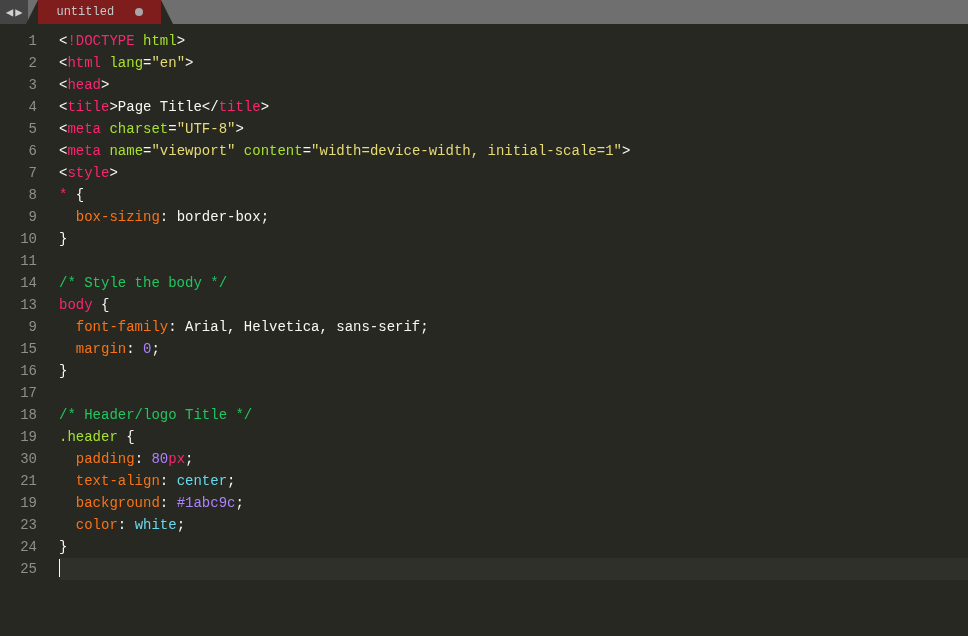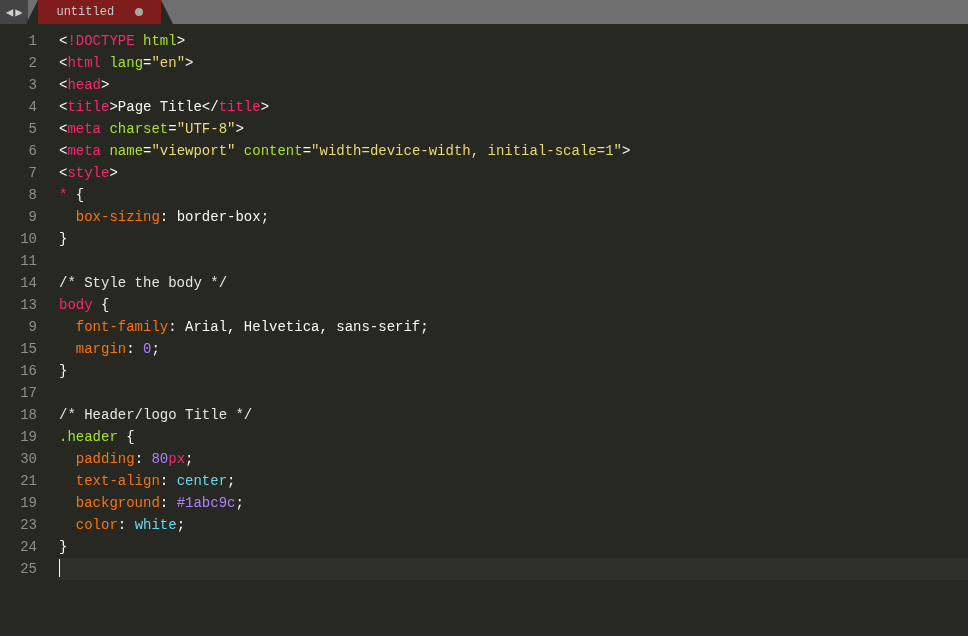--- a/index.html
+++ b/index.html
@@ -87,21 +87,21 @@
   white-space: pre;
 }
 .code .line { height: 22px; }
 .c-white  { color: #f8f8f2; }
 .c-redtag { color: #f92672; }
 .c-green  { color: #a6e22e; }
 .c-yellow { color: #e6db74; }
 .c-purple { color: #ae81ff; }
 .c-cyan   { color: #f97316; }
 .c-cyan-ni { color: #66d9ef; text-align: right; }
-.c-gray   { color: #e5e5e5; }
+.c-gray   { color: #22c55e; }
 .caret {
   display: inline-block;
   width: 1px;
   height: 18px;
   background: #f8f8f2;
   vertical-align: text-bottom;
 }
 .cursor-line {
   background: #2f3029;
 }

